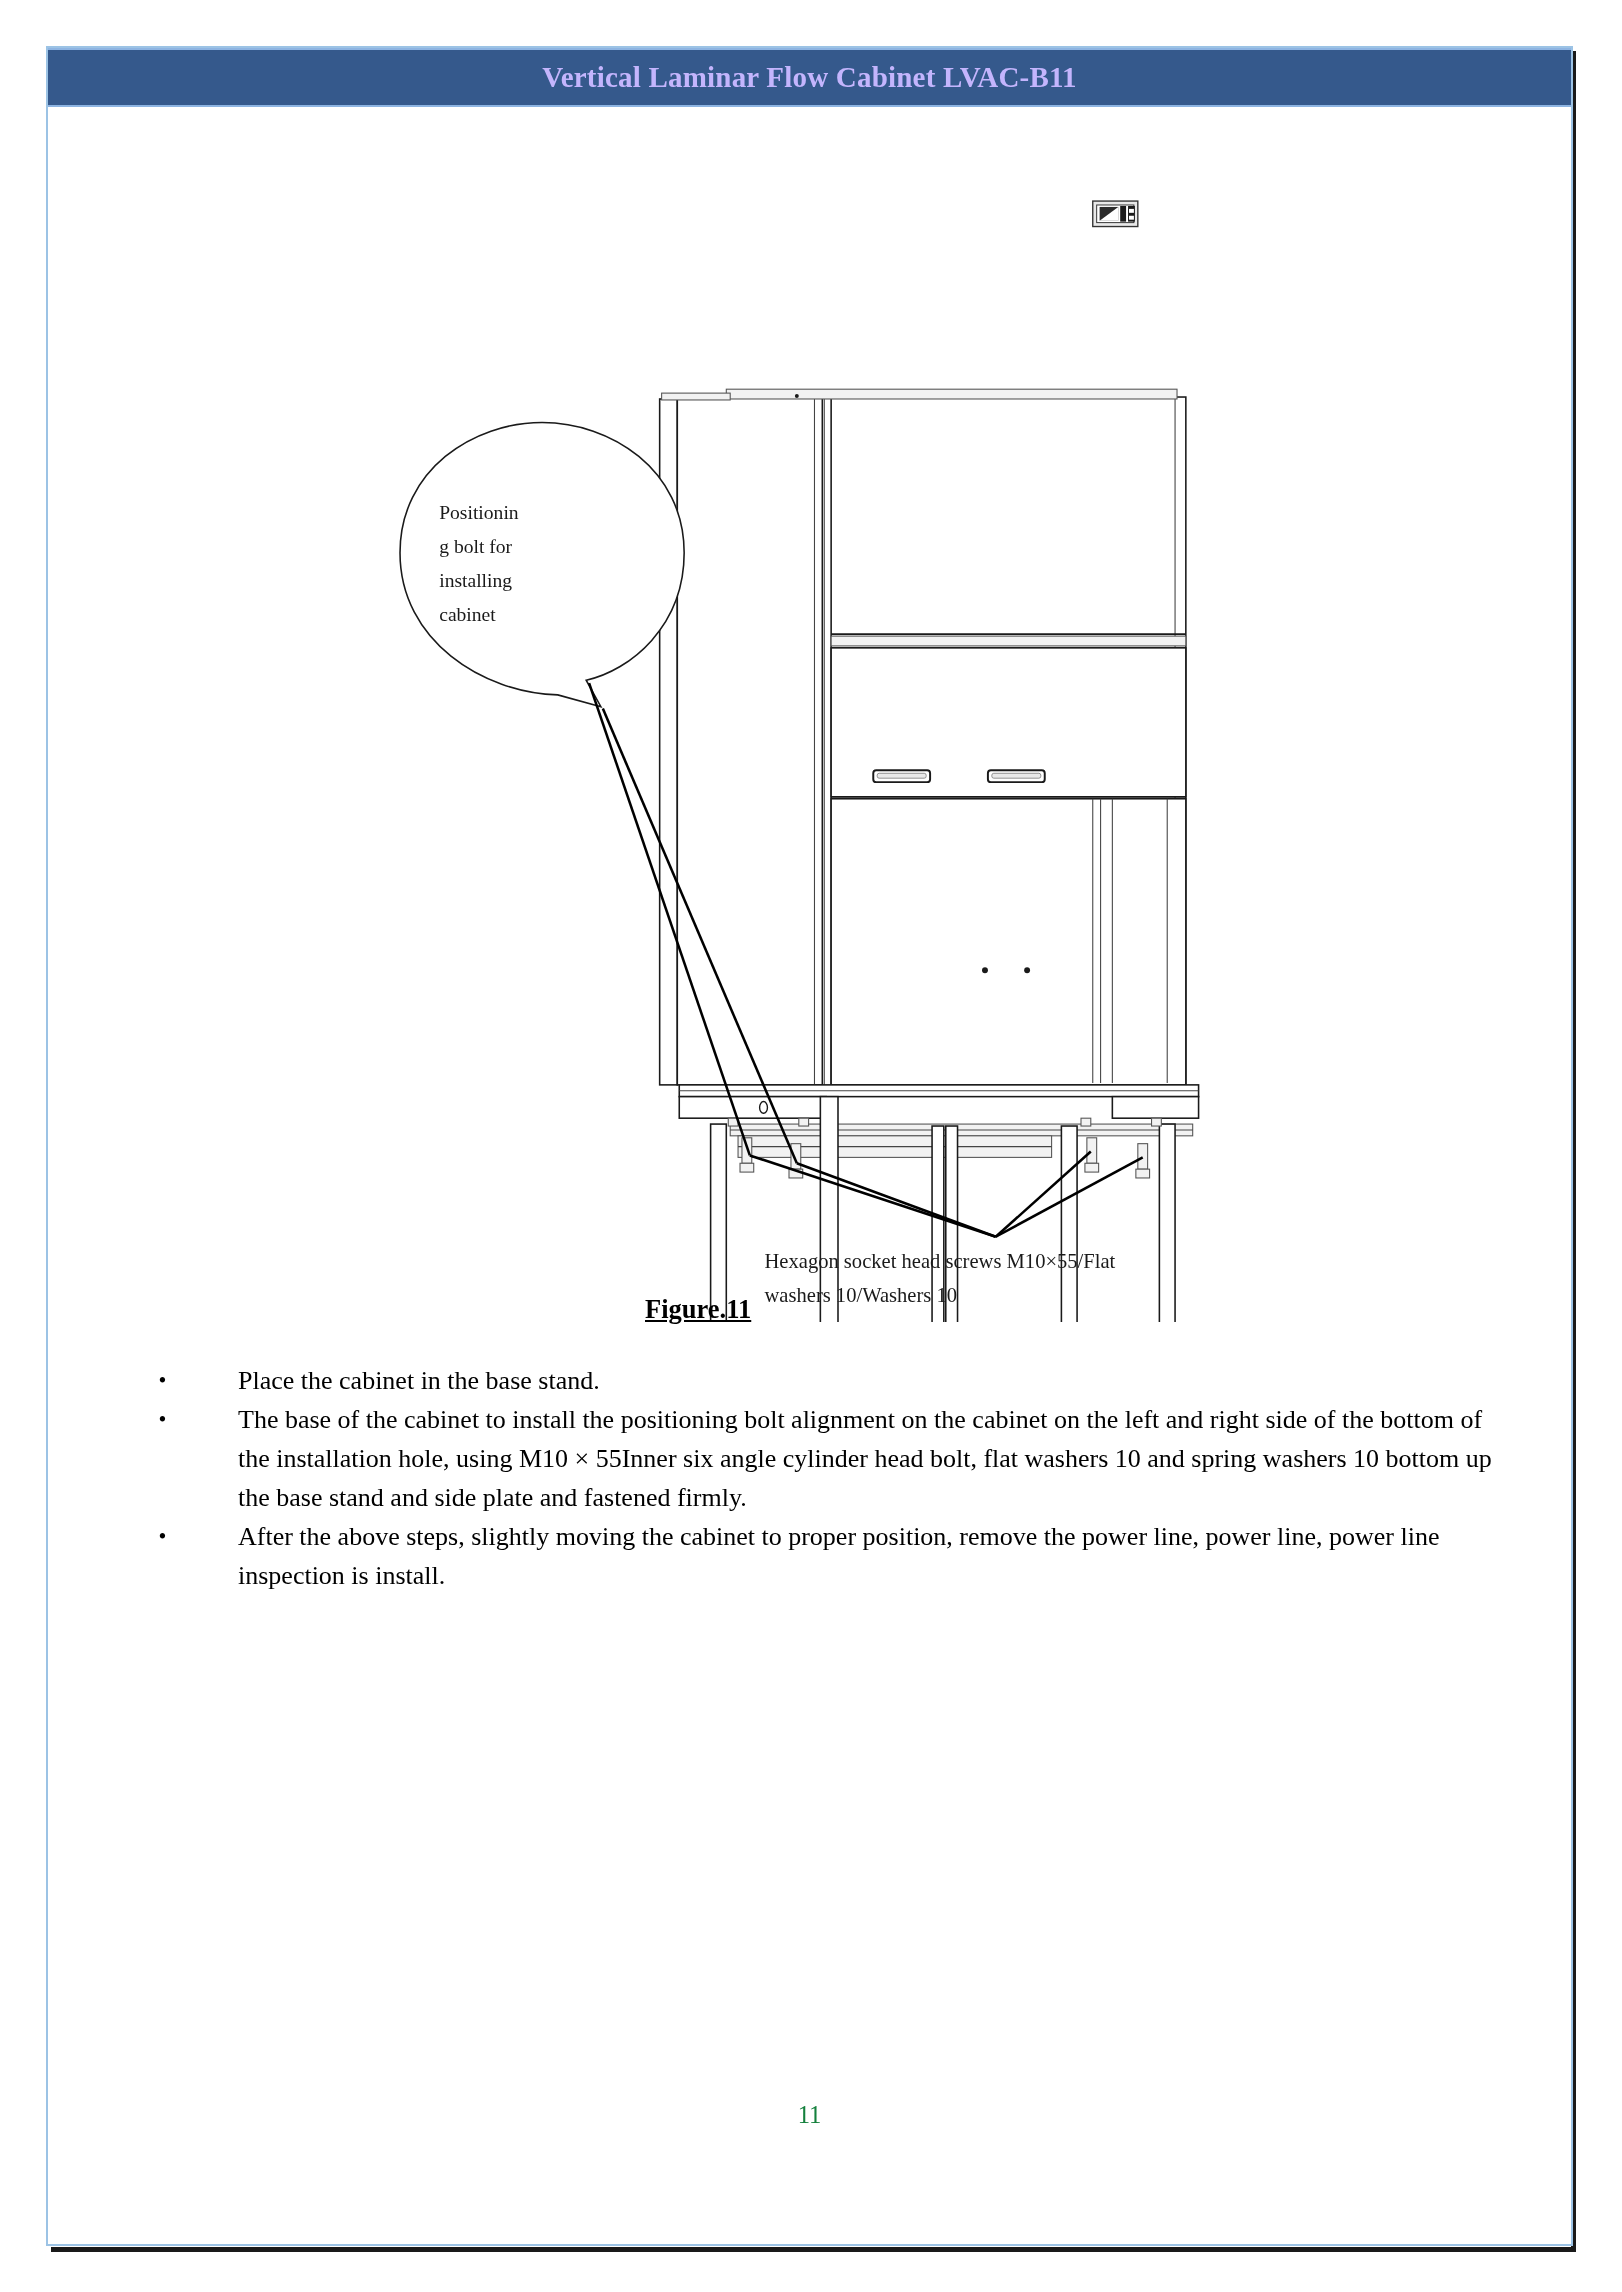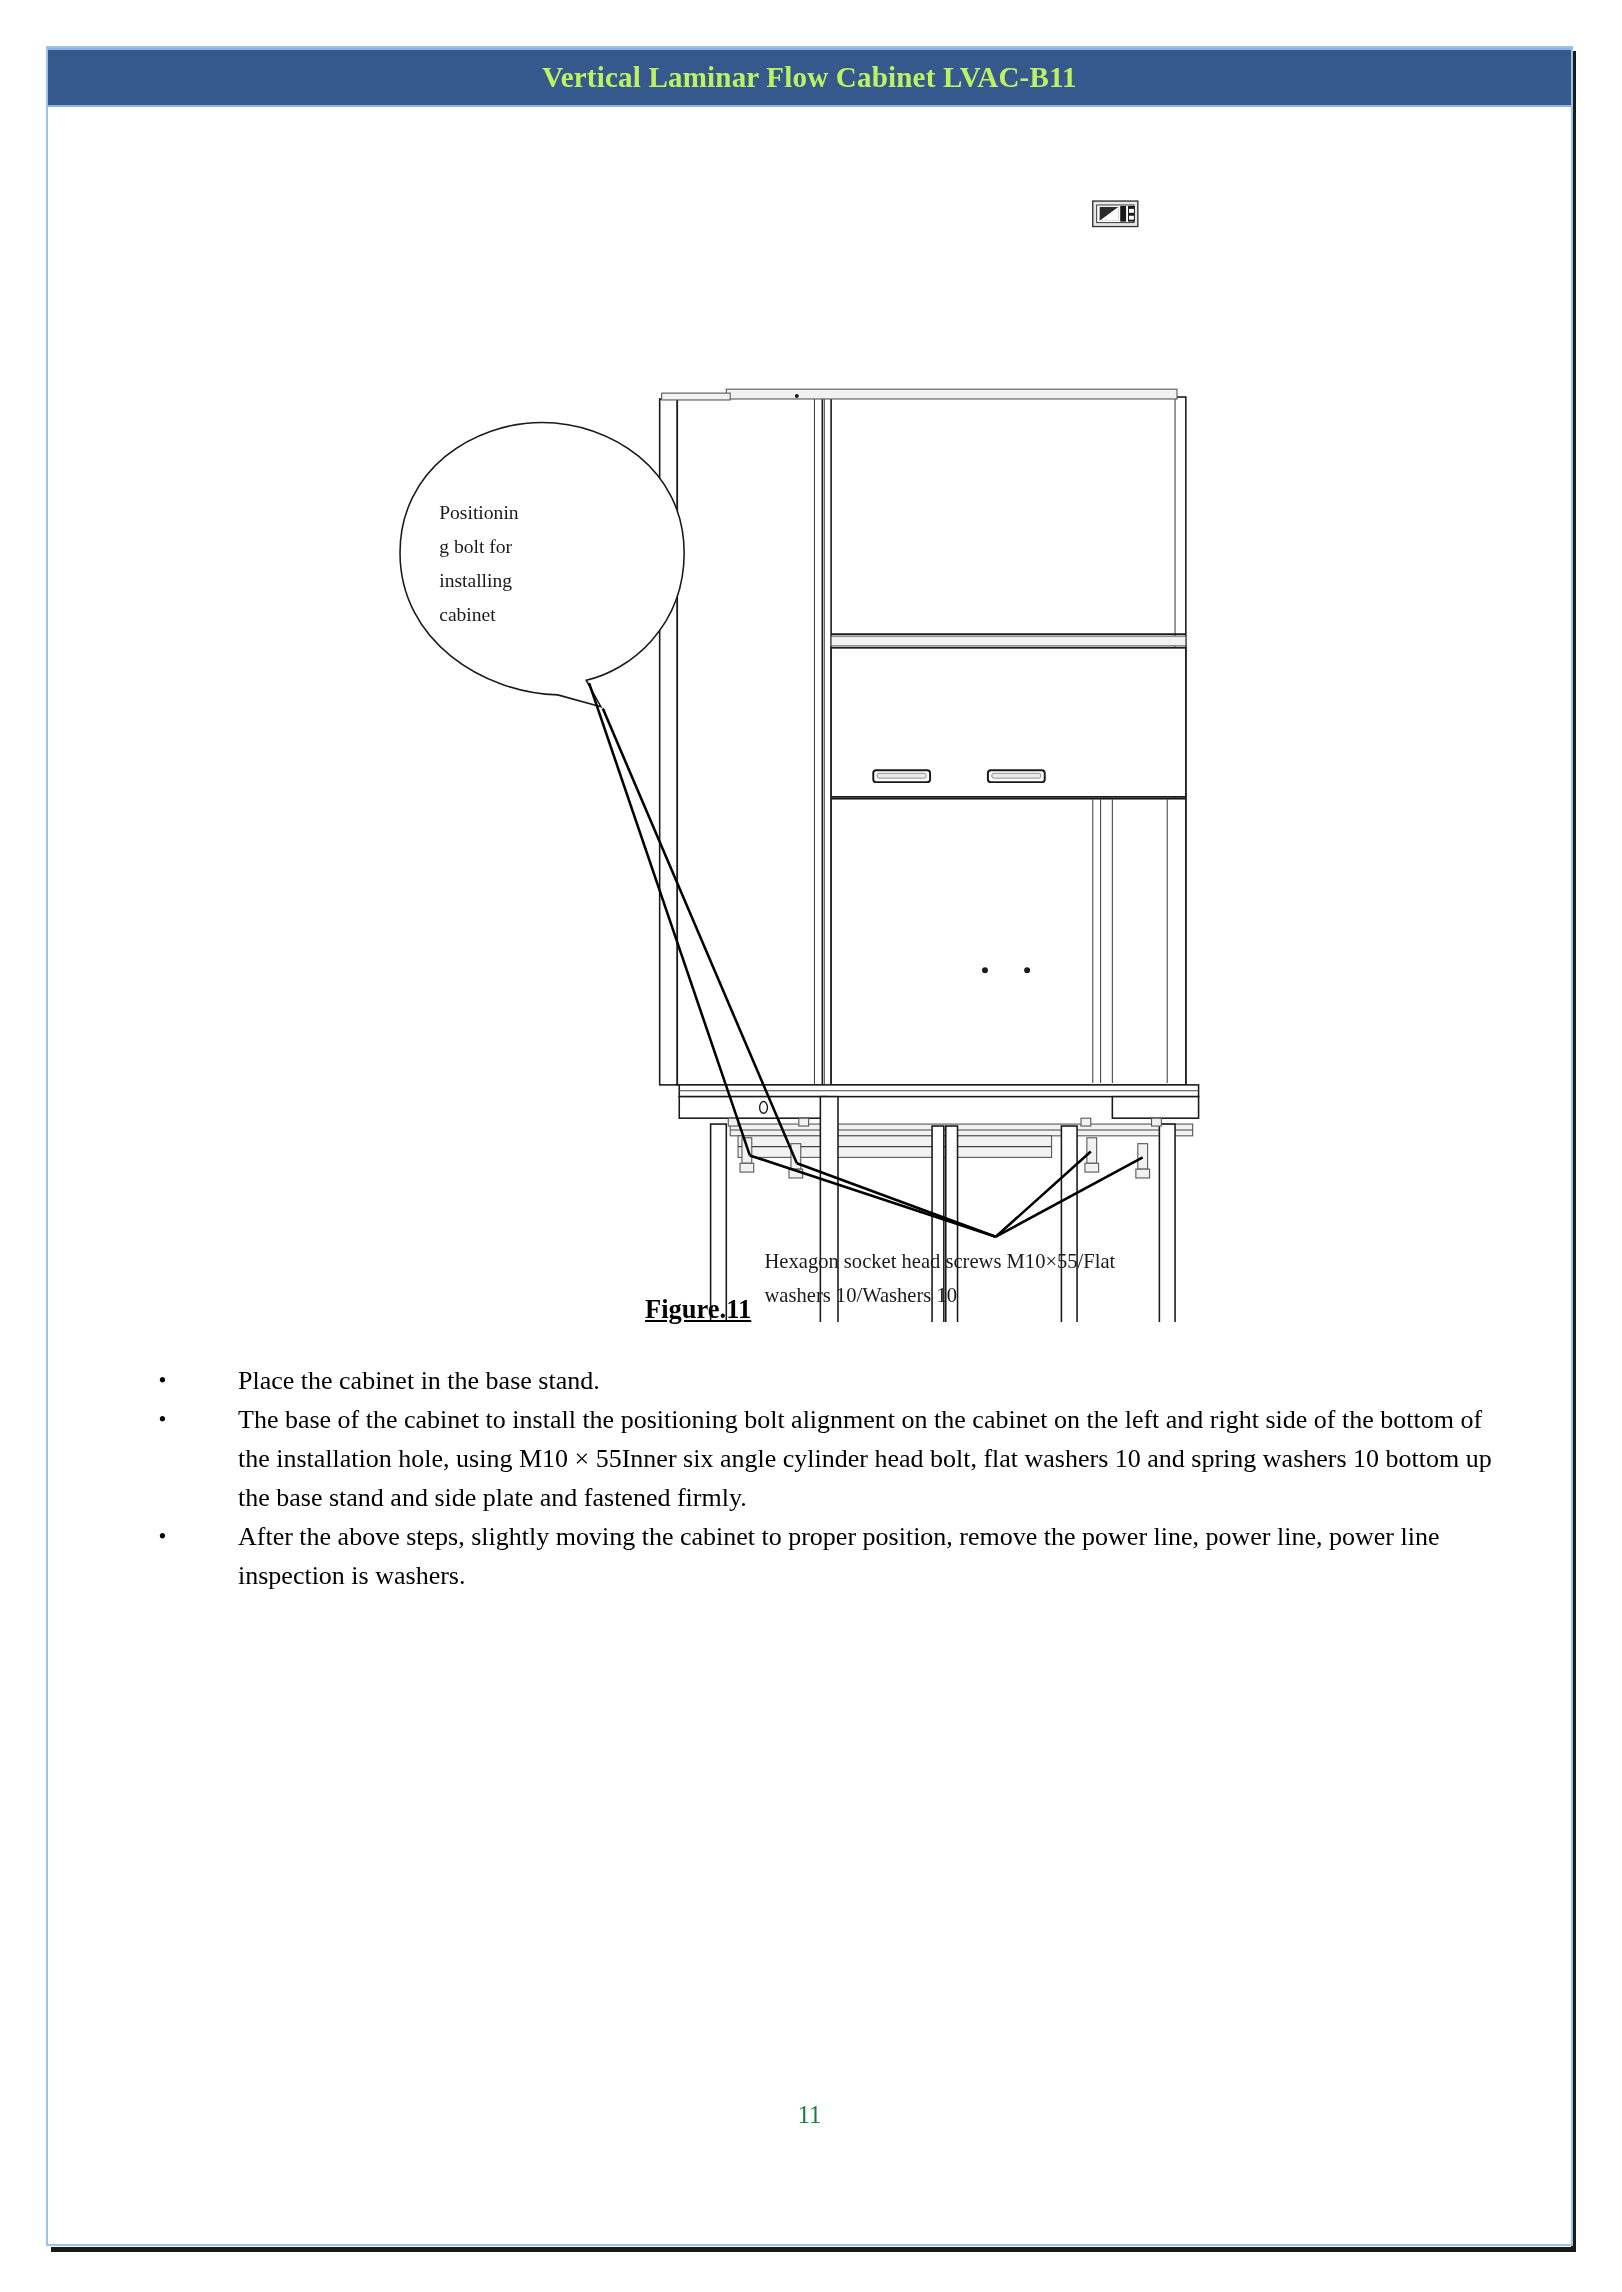--- a/index.html
+++ b/index.html
@@ -40,21 +40,21 @@
     height:59px;
     background:#35598C;
     border-top:2.9px solid #8DB4E2;
     border-bottom:2.9px solid #8DB4E2;
     box-sizing:border-box;
     display:flex;
     align-items:center;
     justify-content:center;
   }
   #header-title{
-    color:#bef264;
+    color:#c4b5fd;
     font-family:"Liberation Serif", serif;
     font-weight:bold;
     font-size:29px;
     letter-spacing:0.2px;
     white-space:nowrap;
   }
 
   
   #figure-area{
     position:absolute;
@@ -339,21 +339,21 @@
       <div class="bullet-text">Place the cabinet in the base stand.</div>
     </div>
 
     <div class="bullet-row">
       <div class="bullet-dot">•</div>
       <div class="bullet-text">The base of the cabinet to install the positioning bolt alignment on the cabinet on the left and right side of the bottom of the installation hole, using M10 × 55Inner six angle cylinder head bolt, flat washers 10 and spring washers 10 bottom up the base stand and side plate and fastened firmly.</div>
     </div>
 
     <div class="bullet-row">
       <div class="bullet-dot">•</div>
-      <div class="bullet-text">After the above steps, slightly moving the cabinet to proper position, remove the power line, power line, power line inspection is washers.</div>
+      <div class="bullet-text">After the above steps, slightly moving the cabinet to proper position, remove the power line, power line, power line inspection is install.</div>
     </div>
 
   </div>
 
   <div id="page-number">11</div>
 
 </div>
 
 
 </body></html>

